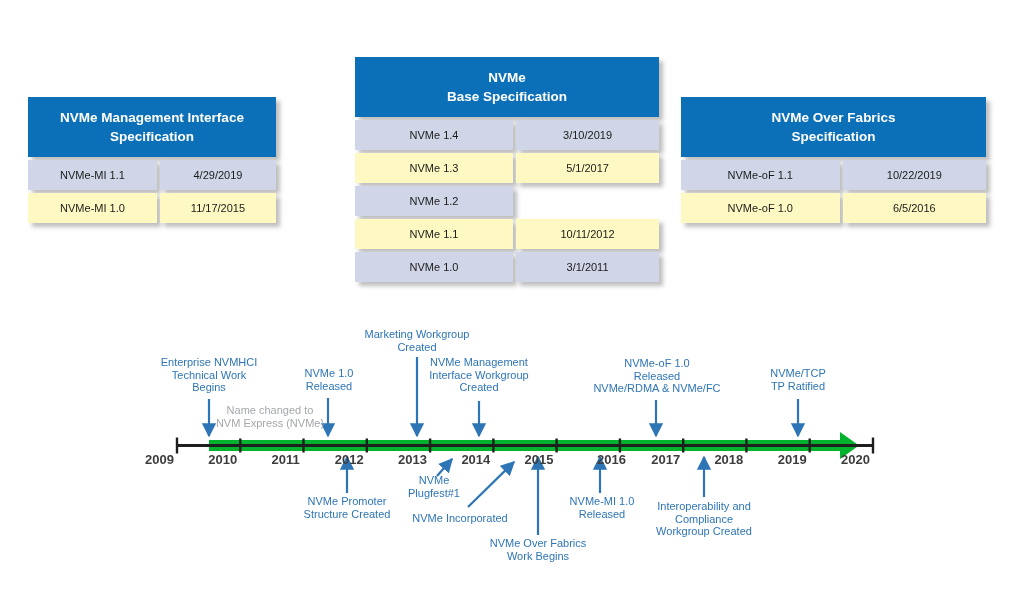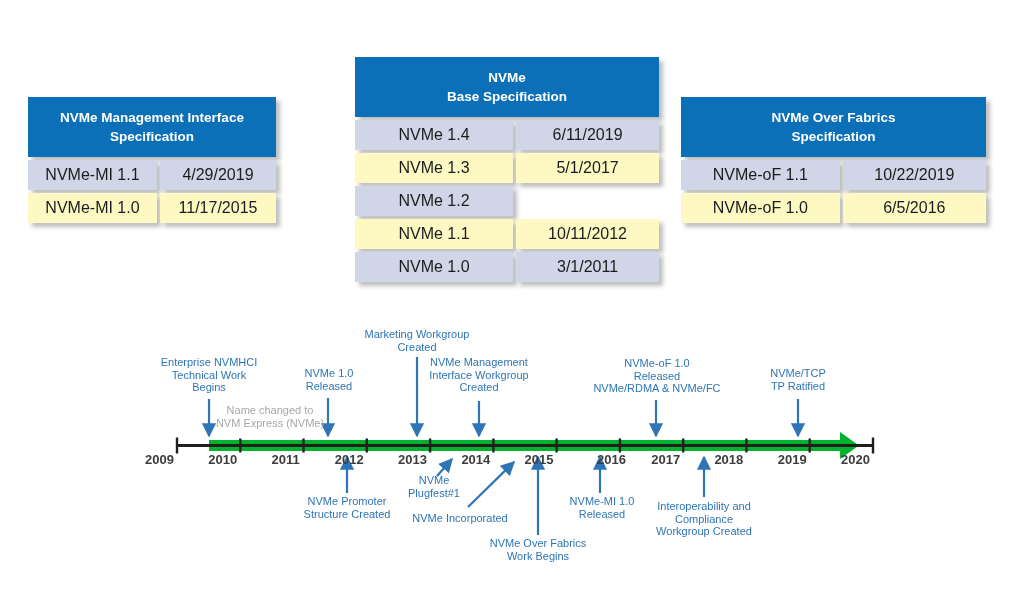--- a/index.html
+++ b/index.html
@@ -8,21 +8,21 @@
     font-family:"Liberation Sans", sans-serif; overflow:hidden;
   }
   
   .spec-table { position:absolute; filter:drop-shadow(4px 4px 2px rgba(70,70,70,0.35)); }
   .tbl-header {
     background:#0b70b8; color:#ffffff; font-weight:bold; font-size:13.5px;
     line-height:19px; height:60px; display:flex; align-items:center; justify-content:center;
     text-align:center; white-space:pre-line;
   }
   .tbl-row { display:grid; grid-template-columns:52% auto; column-gap:3px; height:30px; margin-top:3px; }
-  .cell { display:flex; align-items:center; justify-content:center; font-size:16px; color:#1b1b1b; }
+  .cell { display:flex; align-items:center; justify-content:center; font-size:11px; color:#1b1b1b; }
   .row-dark  .cell { background:#d0d6e7; }
   .row-light .cell { background:#fef9c3; }
   
   .tl-svg { position:absolute; left:0; top:300px; }
   .yr {
     position:absolute; width:64px; text-align:left; top:452px;
     font-size:13px; font-weight:bold; color:#3c3c3c;
   }
   .evt {
     position:absolute; transform:translateX(-50%); text-align:center;
@@ -46,21 +46,21 @@
       <div class="cell">NVMe-MI 1.0</div>
       <div class="cell">11/17/2015</div>
     </div>
   </div>
 
   <div class="spec-table" style="left:355px; top:57px; width:304px;">
     <div class="tbl-header">NVMe
 Base Specification</div>
     <div class="tbl-row row-dark">
       <div class="cell">NVMe 1.4</div>
-      <div class="cell">6/11/2019</div>
+      <div class="cell">3/10/2019</div>
     </div>
     <div class="tbl-row row-light">
       <div class="cell">NVMe 1.3</div>
       <div class="cell">5/1/2017</div>
     </div>
     <div class="tbl-row row-dark">
       <div class="cell">NVMe 1.2</div>
     </div>
     <div class="tbl-row row-light">
       <div class="cell">NVMe 1.1</div>

